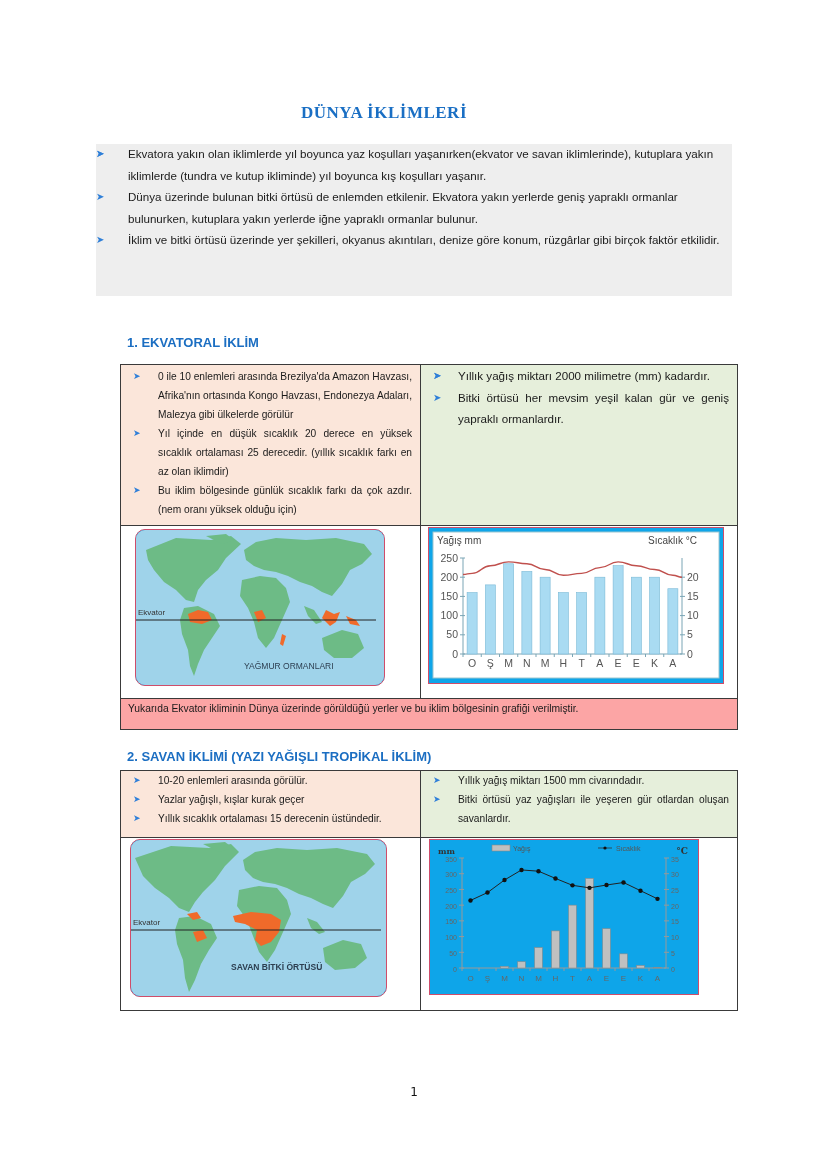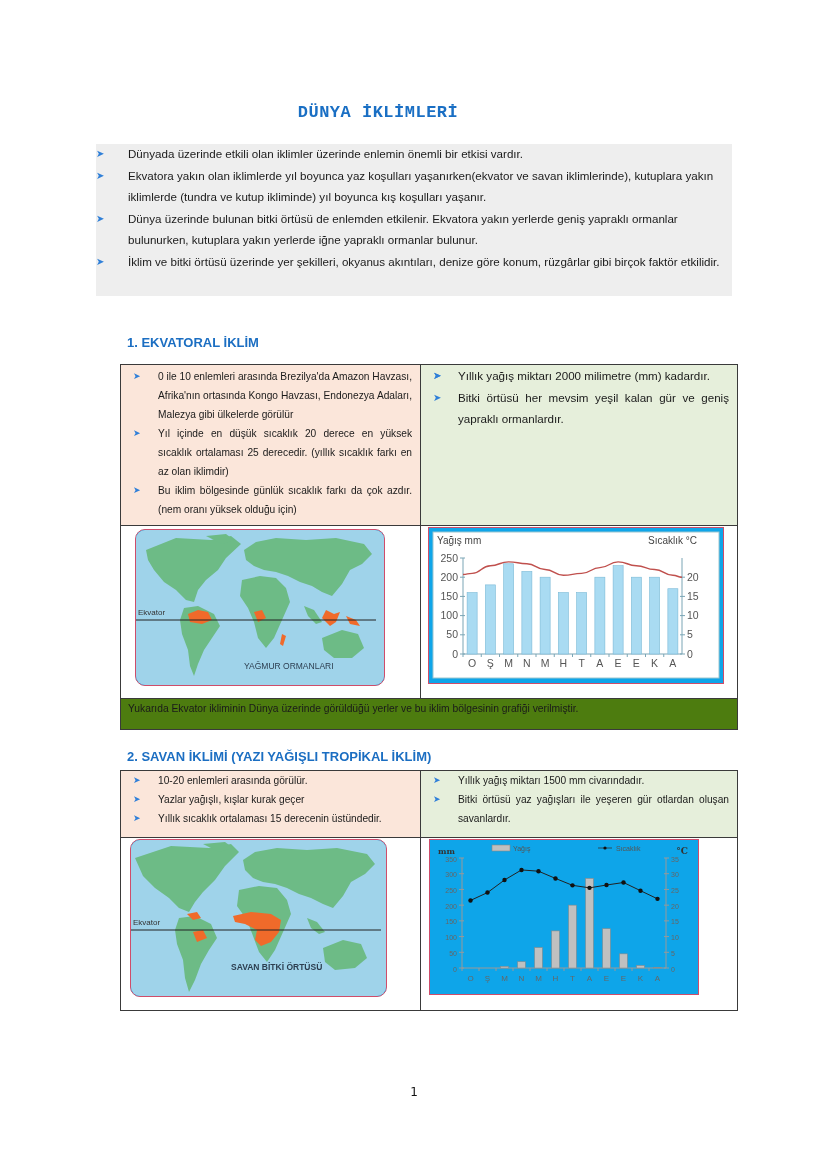--- a/index.html
+++ b/index.html
@@ -1,21 +1,21 @@
 <!DOCTYPE html>
 <html><head>
 <meta charset="utf-8">
 <style>
   * { box-sizing: border-box; margin: 0; padding: 0; }
   html, body { width: 828px; height: 1171px; background: #ffffff; overflow: hidden; }
   body { position: relative; font-family: "Liberation Sans", sans-serif; color: #1a1a1a; }
 
   .page-title {
-    position: absolute; left: 2px; top: 103px; width: 752px; text-align: center;
-    font-family: Liberation Mono, monospace; font-weight: bold; font-size: 17px;
+    position: absolute; left: 8px; top: 103px; width: 752px; text-align: center;
+    font-family: Liberation Serif, serif; font-weight: bold; font-size: 17px;
     color: #1a6fc4; letter-spacing: 0.5px;
   }
 
   .intro-box {
     position: absolute; left: 96px; top: 144px; width: 636px; height: 152px;
     background: #eeeeee;
   }
   .intro-list { position: absolute; left: 96px; top: 143px; width: 640px; list-style: none; }
   .intro-list li {
     position: relative; padding-left: 32px; font-size: 11.6px; line-height: 21.5px;
@@ -30,21 +30,21 @@
   }
 
   .grid-table { position: absolute; left: 120px; width: 618px; border: 1.5px solid #3a3a3a; }
   .row { display: flex; border-bottom: 1.5px solid #3a3a3a; }
   .row:last-child { border-bottom: none; }
   .cell { position: relative; }
   .cell.left { width: 300px; border-right: 1.5px solid #3a3a3a; }
   .cell.right { flex: 1; }
   .cell.pink { background: #fbe6da; }
   .cell.green { background: #e6efdb; }
-  .cell.caption { width: 100%; background: #4d7c0f; padding: 3px 7px; }
+  .cell.caption { width: 100%; background: #fca5a5; padding: 3px 7px; }
 
   .blist { list-style: none; padding: 2px 8px 4px 8px; }
   .blist li { position: relative; padding-left: 29px; text-align: justify; }
   .blist .bullet { left: 4px; }
   .small li { font-size: 10.2px; line-height: 19px; }
   .small .bullet { line-height: 19px; font-size: 9px; }
   .med li { font-size: 11.6px; line-height: 21.7px; }
   .med .bullet { line-height: 21.7px; }
 
   .caption-text { font-size: 10.3px; line-height: 14px; }
@@ -60,21 +60,21 @@
     font-family: "DejaVu Sans", sans-serif; font-size: 12px; color: #111;
   }
 </style>
 </head>
 <body>
 
 <div class="page-title">DÜNYA İKLİMLERİ</div>
 
 <div class="intro-box"></div>
 <ul class="intro-list">
-  <li><span class="bullet">➤</span><span>Dünyada üzerinde etkili olan iklimler üzerinde enlemin önemli bir etkisi vardır.</span></li>
+  <li><span class="bullet">➤</span></li>
   <li><span class="bullet">➤</span><span>Ekvatora yakın olan iklimlerde yıl boyunca yaz koşulları yaşanırken(ekvator ve savan iklimlerinde), kutuplara yakın iklimlerde (tundra ve kutup ikliminde) yıl boyunca kış koşulları yaşanır.</span></li>
   <li><span class="bullet">➤</span><span>Dünya üzerinde bulunan bitki örtüsü de enlemden etkilenir. Ekvatora yakın yerlerde geniş yapraklı ormanlar bulunurken, kutuplara yakın yerlerde iğne yapraklı ormanlar bulunur.</span></li>
   <li><span class="bullet">➤</span><span>İklim ve bitki örtüsü üzerinde yer şekilleri, okyanus akıntıları, denize göre konum, rüzgârlar gibi birçok faktör etkilidir.</span></li>
 </ul>
 
 <div class="section-title" style="top:335px;">1. EKVATORAL İKLİM</div>
 
 <div class="grid-table" style="top:364px;">
   <div class="row" style="height:161px;">
     <div class="cell left pink">

